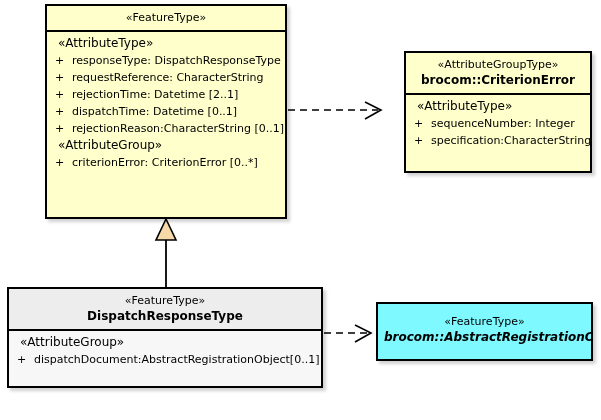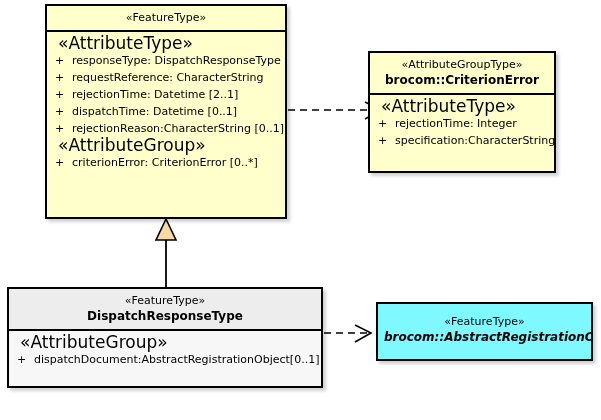--- a/index.html
+++ b/index.html
@@ -49,21 +49,21 @@
   }
   .classname.abstract {
     font-style: italic;
   }
 
   .uml-compartment {
     box-sizing: border-box;
     padding: 3px 4px 3px 6px;
   }
   .group-label {
-    font-size: 17px;
+    font-size: 12px;
     line-height: 17px;
     padding-left: 5px;
     color: #000000;
     white-space: nowrap;
   }
   .attr-row {
     display: flex;
     align-items: baseline;
     font-size: 11px;
     line-height: 17px;
@@ -82,21 +82,21 @@
   }
 
   
   .fill-yellow   { background: #FFFFCC; }
   .fill-grey-hdr { background: #EDEDED; }
   .fill-grey-body{ background: #F7F7F7; }
   .fill-cyan     { background: #7DF9FF; }
 
   
   #box-dispatch-response    { left: 45px;  top: 4px;   width: 242px; height: 215px; }
-  #box-criterion-error      { left: 368px; top: 51px;  width: 188px; height: 122px; }
+  #box-criterion-error      { left: 404px; top: 51px;  width: 188px; height: 122px; }
   #box-dispatch-data-resp   { left: 7px;   top: 287px; width: 316px; height: 101px; }
   #box-abstract-reg-object  { left: 376px; top: 302px; width: 217px; height: 59px; }
 
   
   #connectors {
     position: absolute;
     left: 0; top: 0;
     width: 601px;
     height: 420px;
     pointer-events: none;
@@ -167,21 +167,21 @@
     <div class="uml-header with-divider fill-yellow">
       <span class="stereotype">«AttributeGroupType»</span>
       <span class="classname">brocom::CriterionError</span>
     </div>
     <div class="uml-compartment">
 
       <div class="group-label">«AttributeType»</div>
 
       <div class="attr-row">
         <span class="attr-vis">+</span>
-        <span class="attr-text">rejectionTime: Integer</span>
+        <span class="attr-text">sequenceNumber: Integer</span>
       </div>
       <div class="attr-row">
         <span class="attr-vis">+</span>
         <span class="attr-text">specification:CharacterString</span>
       </div>
     </div>
   </div>
 
   <div class="uml-box fill-grey-body" id="box-dispatch-data-resp">
     <div class="uml-header with-divider fill-grey-hdr">

